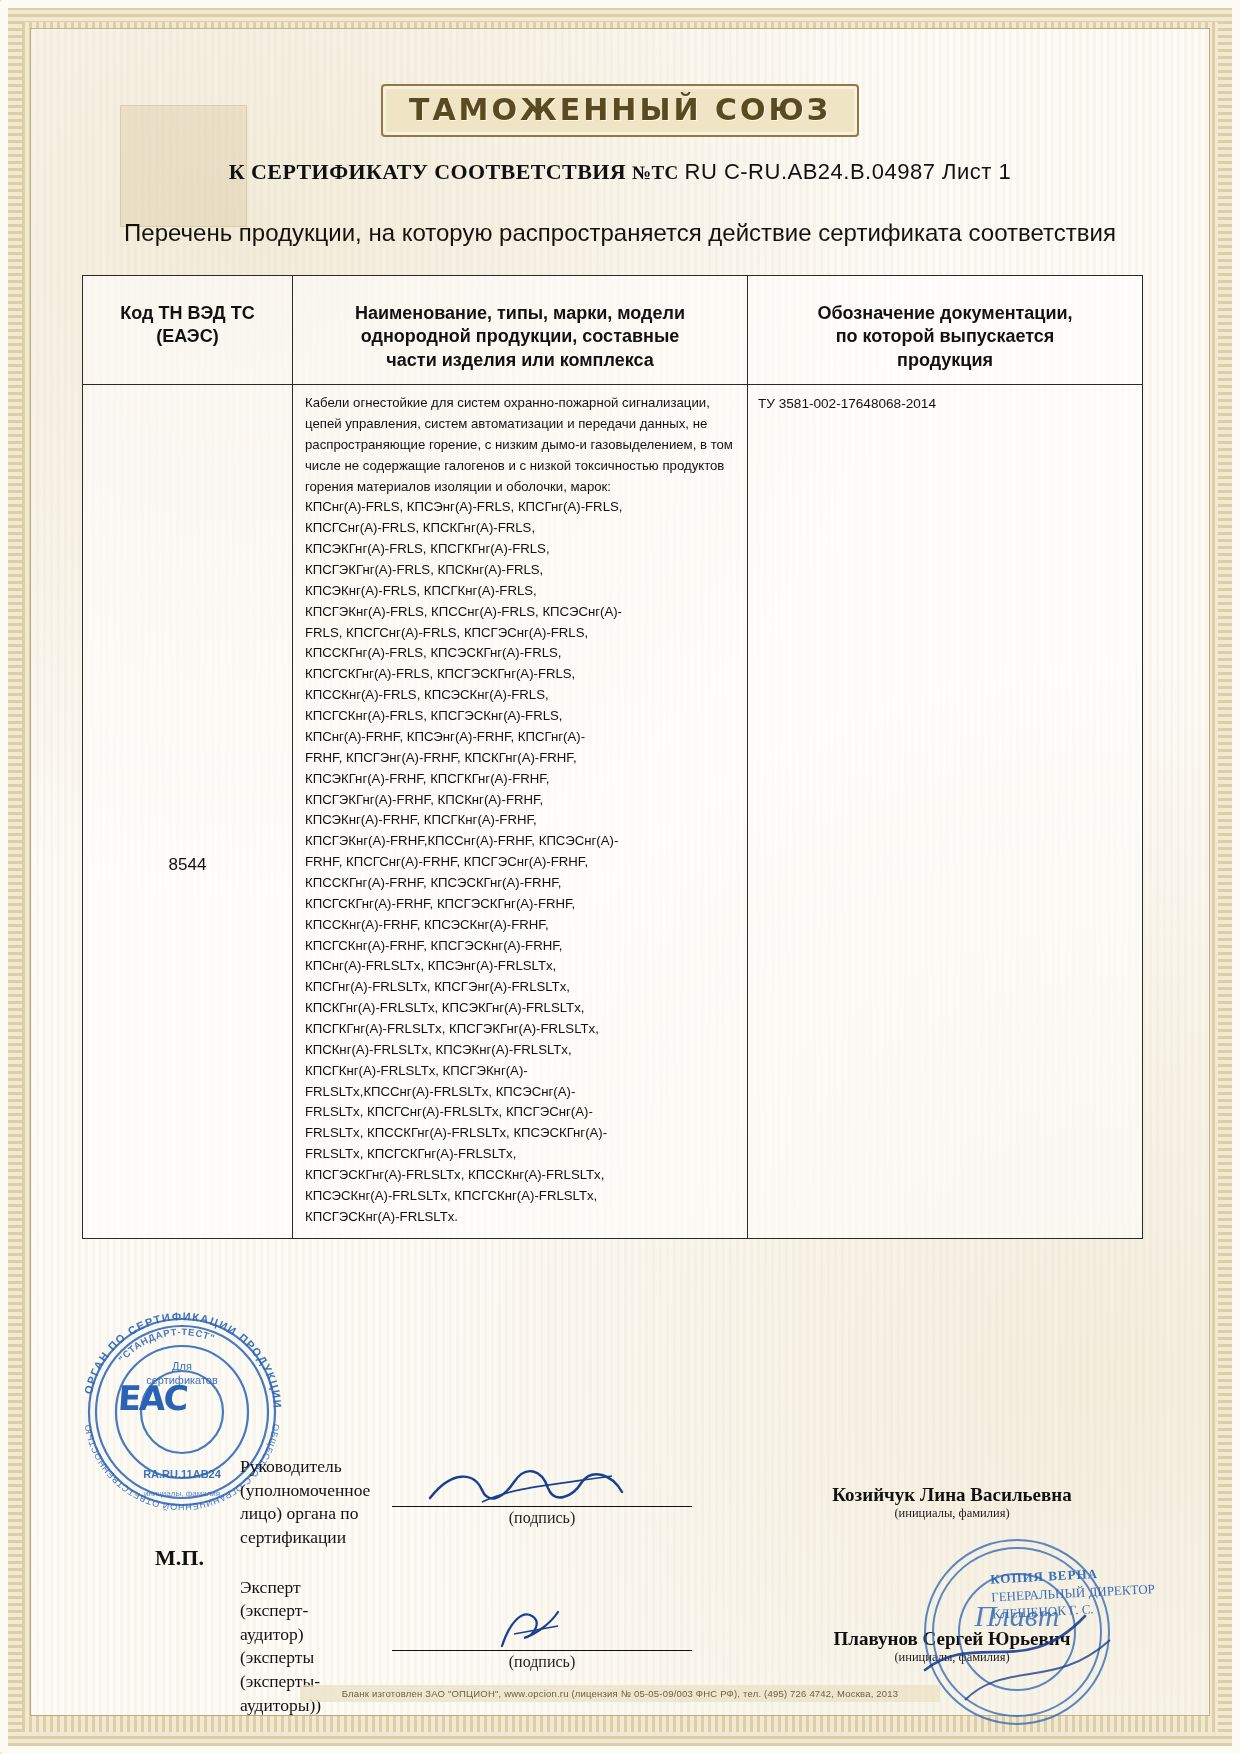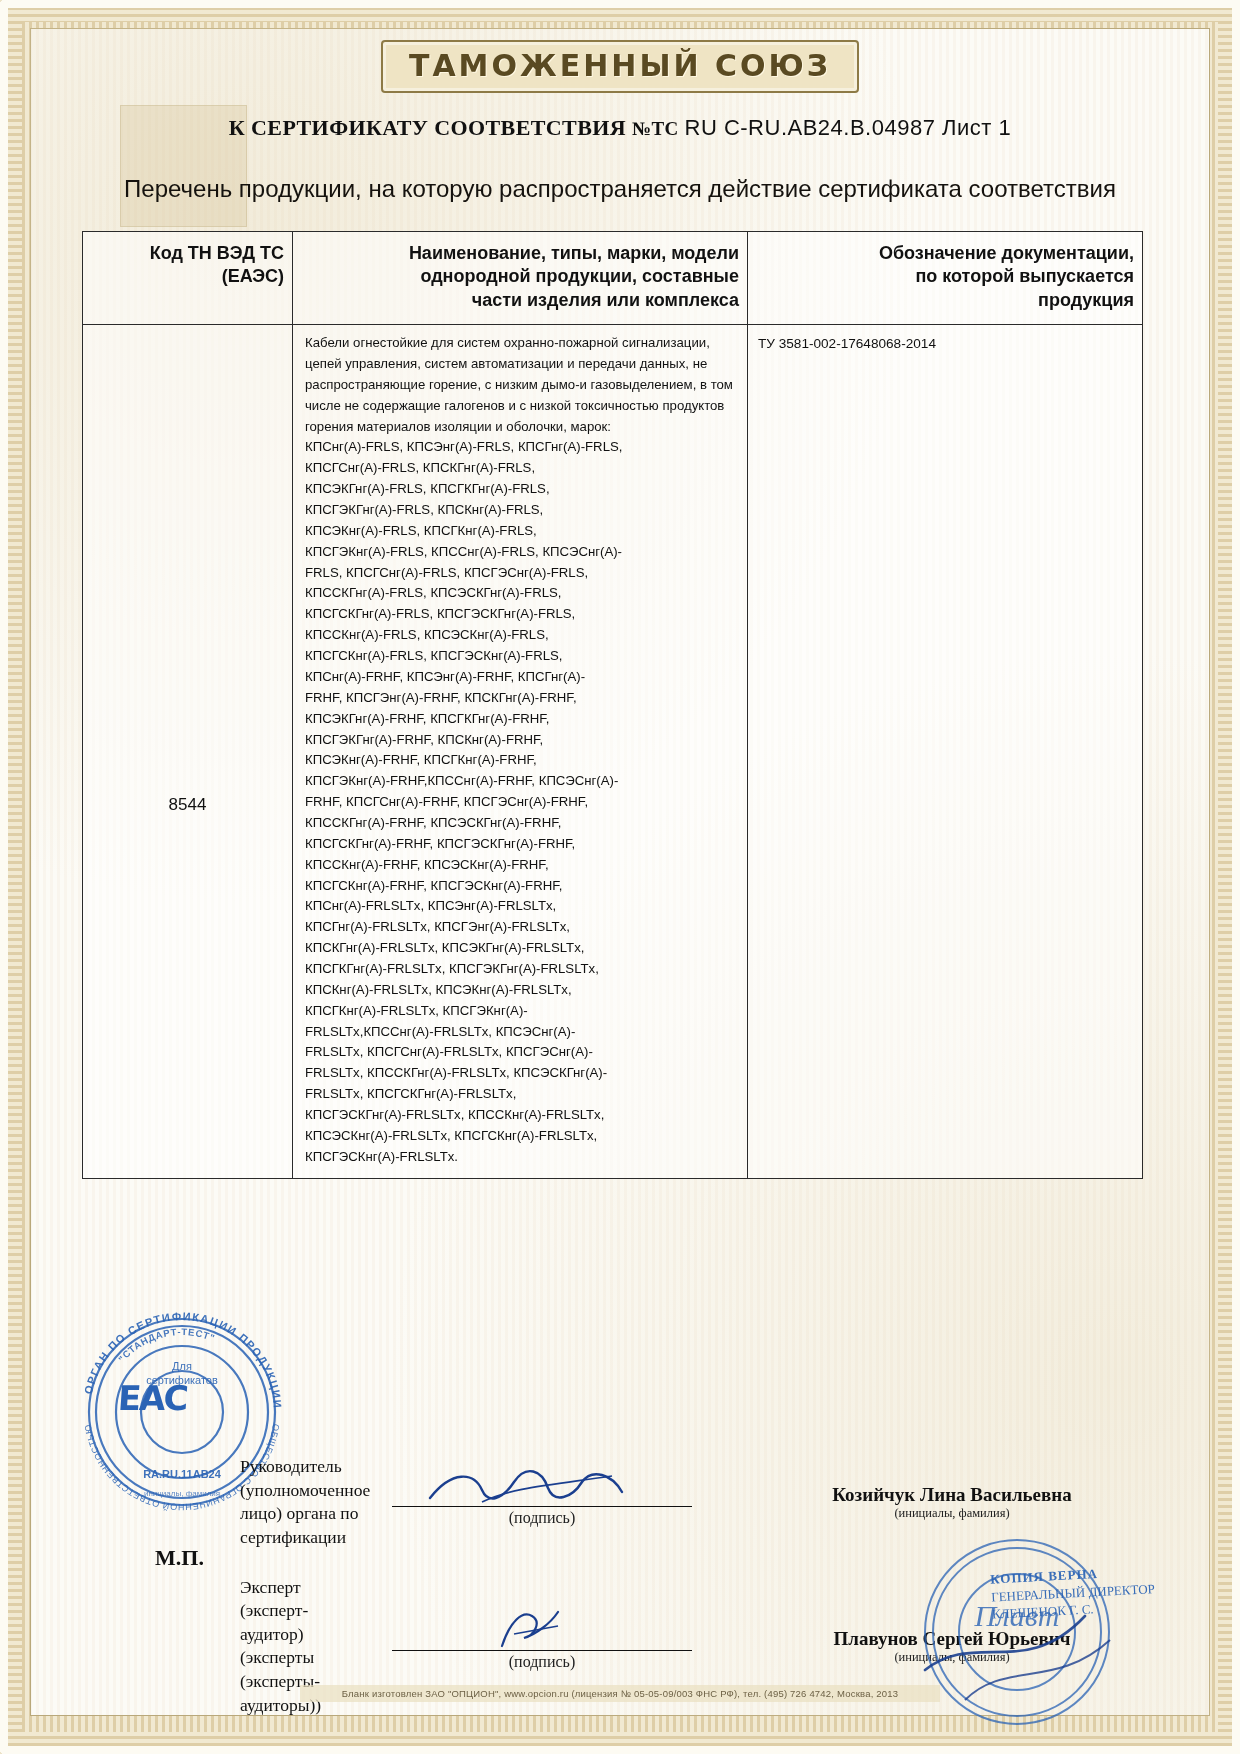--- a/index.html
+++ b/index.html
@@ -57,20 +57,21 @@
     display: flex;
     justify-content: center;
     margin-top: 0px;
   }
   .banner {
     background: #efe4c4;
     border: 2px solid #8d7a46;
     border-radius: 4px;
     padding: 6px 26px 8px;
     box-shadow: 0 0 0 3px #f6f0dd inset;
+    margin-top: 44px;
   }
   .banner-text {
     font-family: "DejaVu Sans", sans-serif;
     font-weight: bold;
     font-size: 30px;
     letter-spacing: 3px;
     color: #5a4a22;
     text-shadow: 1px 1px 0 #fff8e2;
   }
   h1.doc-title {
@@ -126,24 +127,24 @@
     border-collapse: collapse;
     table-layout: fixed;
     background: rgba(255,255,255,0.55);
   }
   table.product-table th,
   table.product-table td {
     border: 1px solid #2a2a2a;
     vertical-align: top;
   }
   table.product-table th {
-    padding: 10px 8px 12px;
+    padding: 26px 8px 12px;
     font-size: 18px;
     font-weight: bold;
-    text-align: right;
+    text-align: center;
     line-height: 1.30;
   }
   col.c1 { width: 210px; }
   col.c2 { width: 455px; }
   col.c3 { width: 395px; }
   td.code-cell {
     text-align: center;
     font-size: 17px;
     padding-top: 470px;
   }

